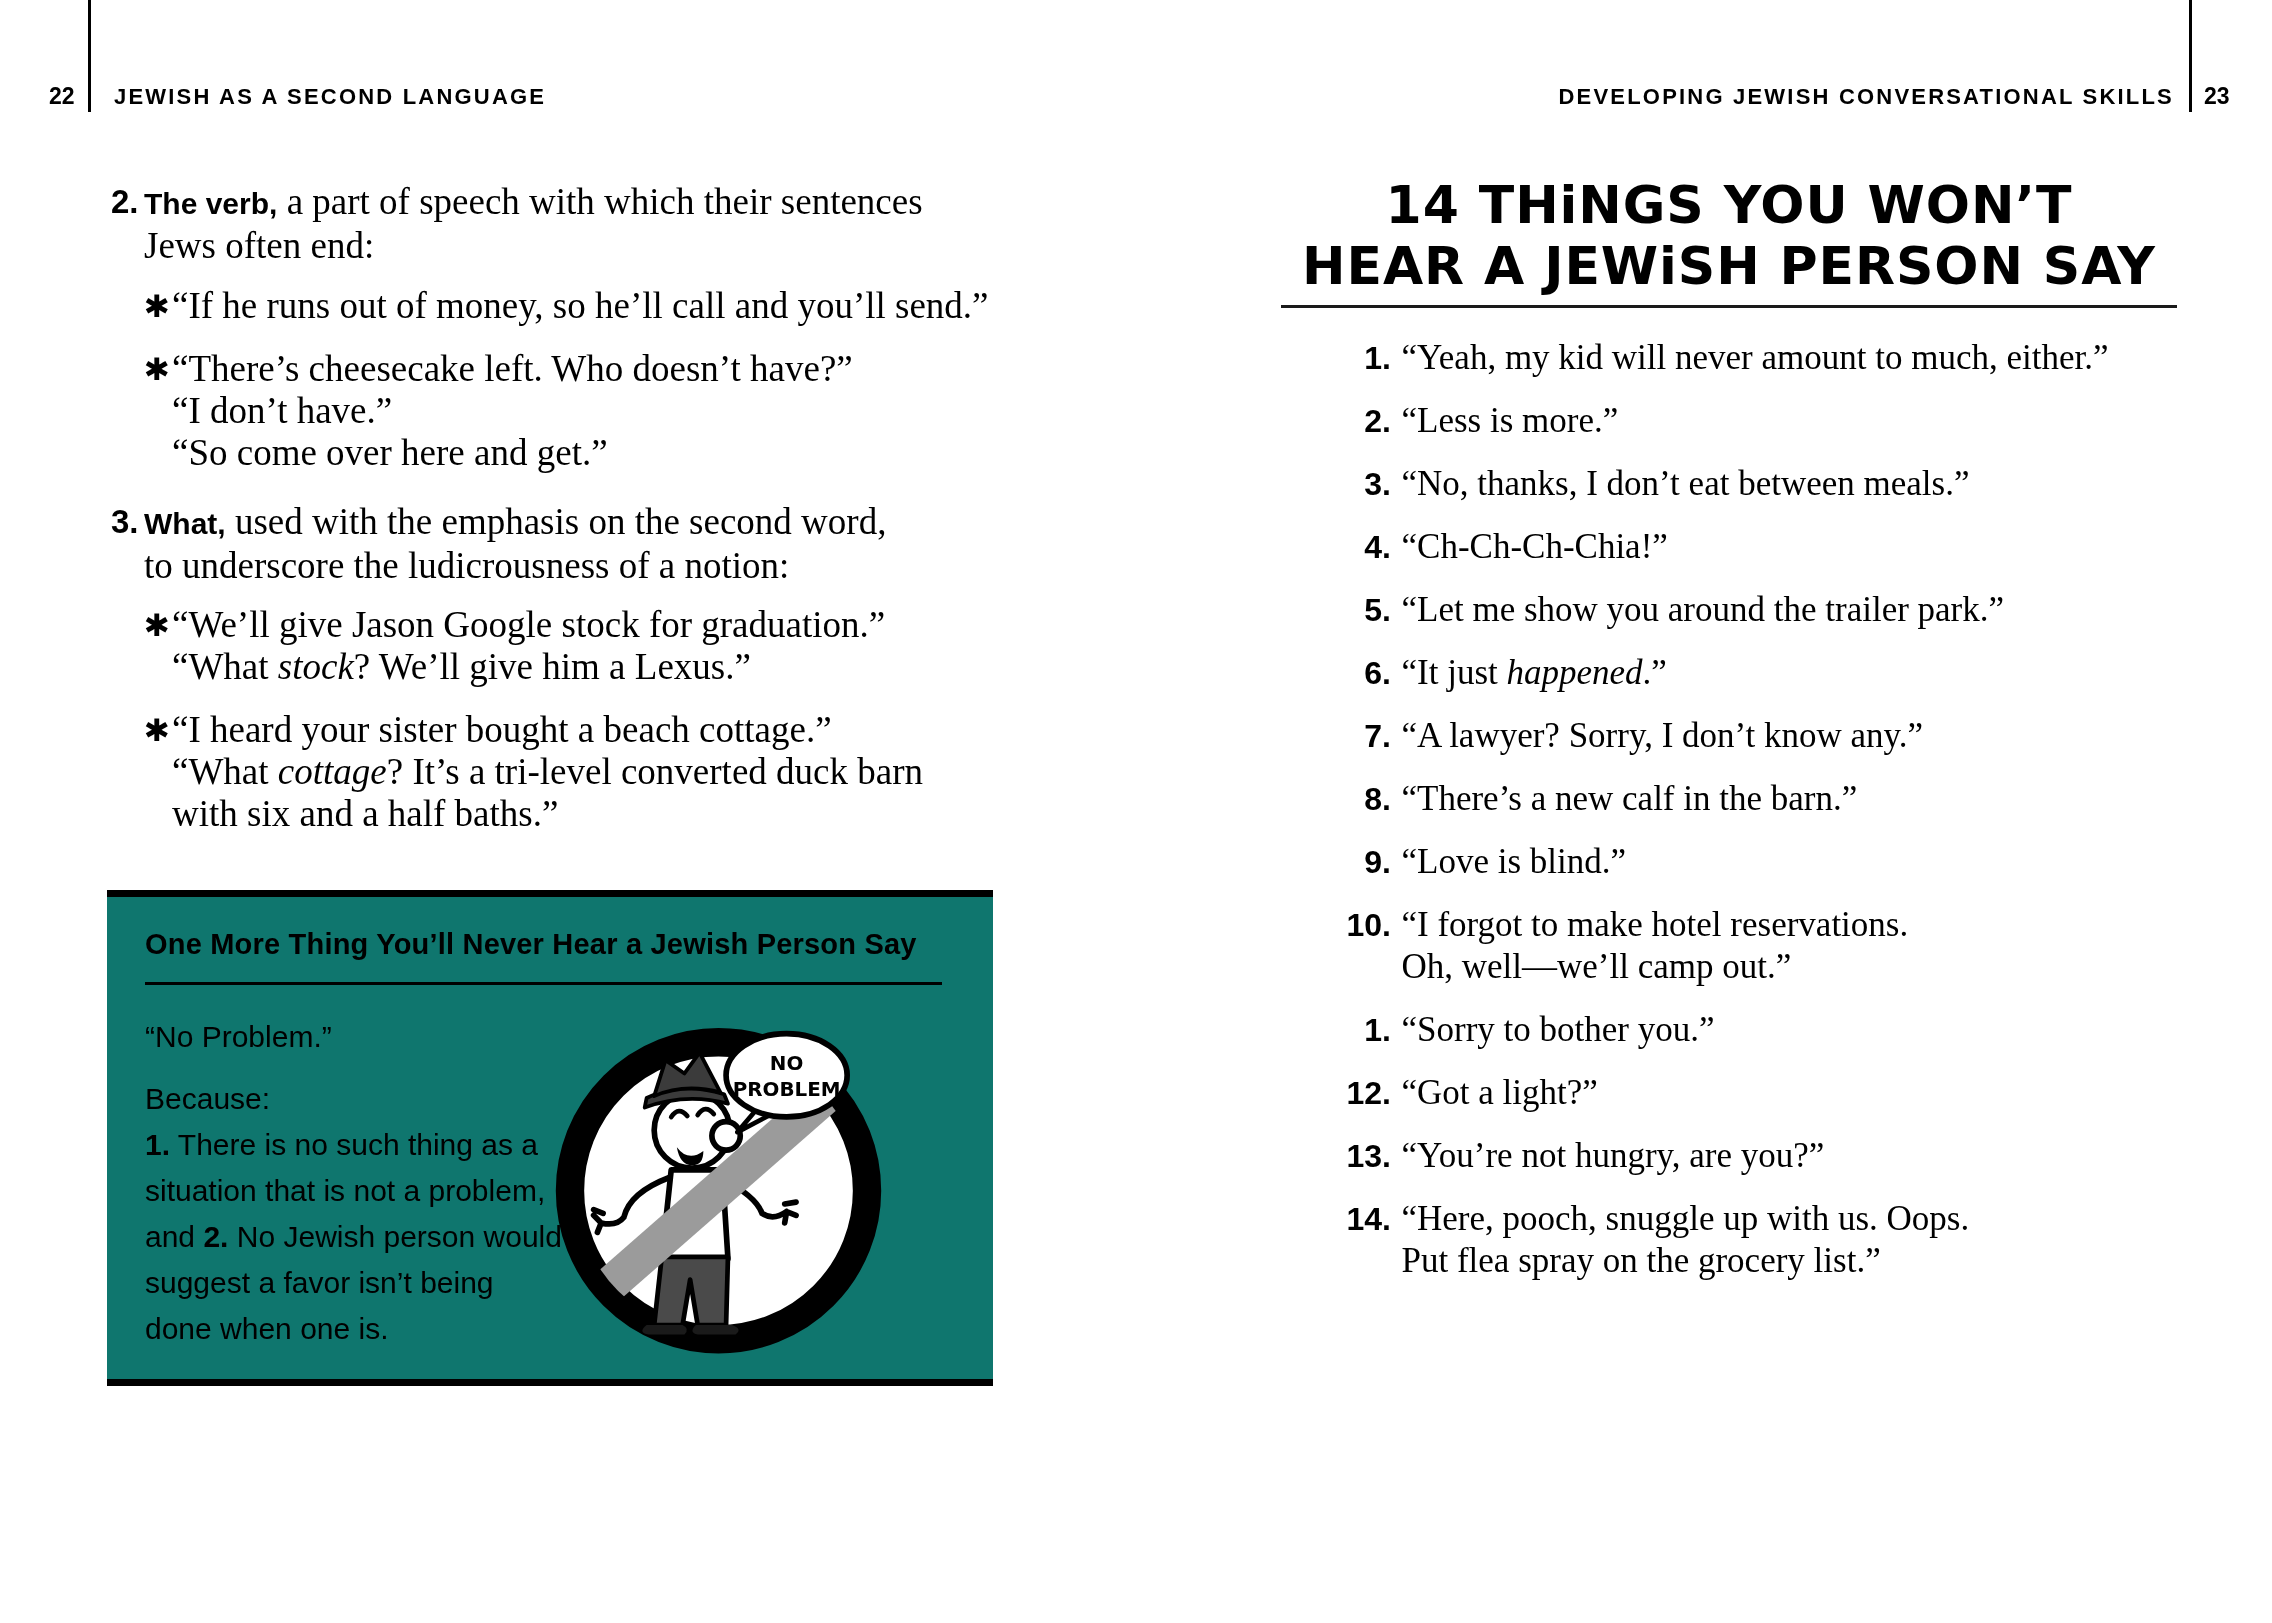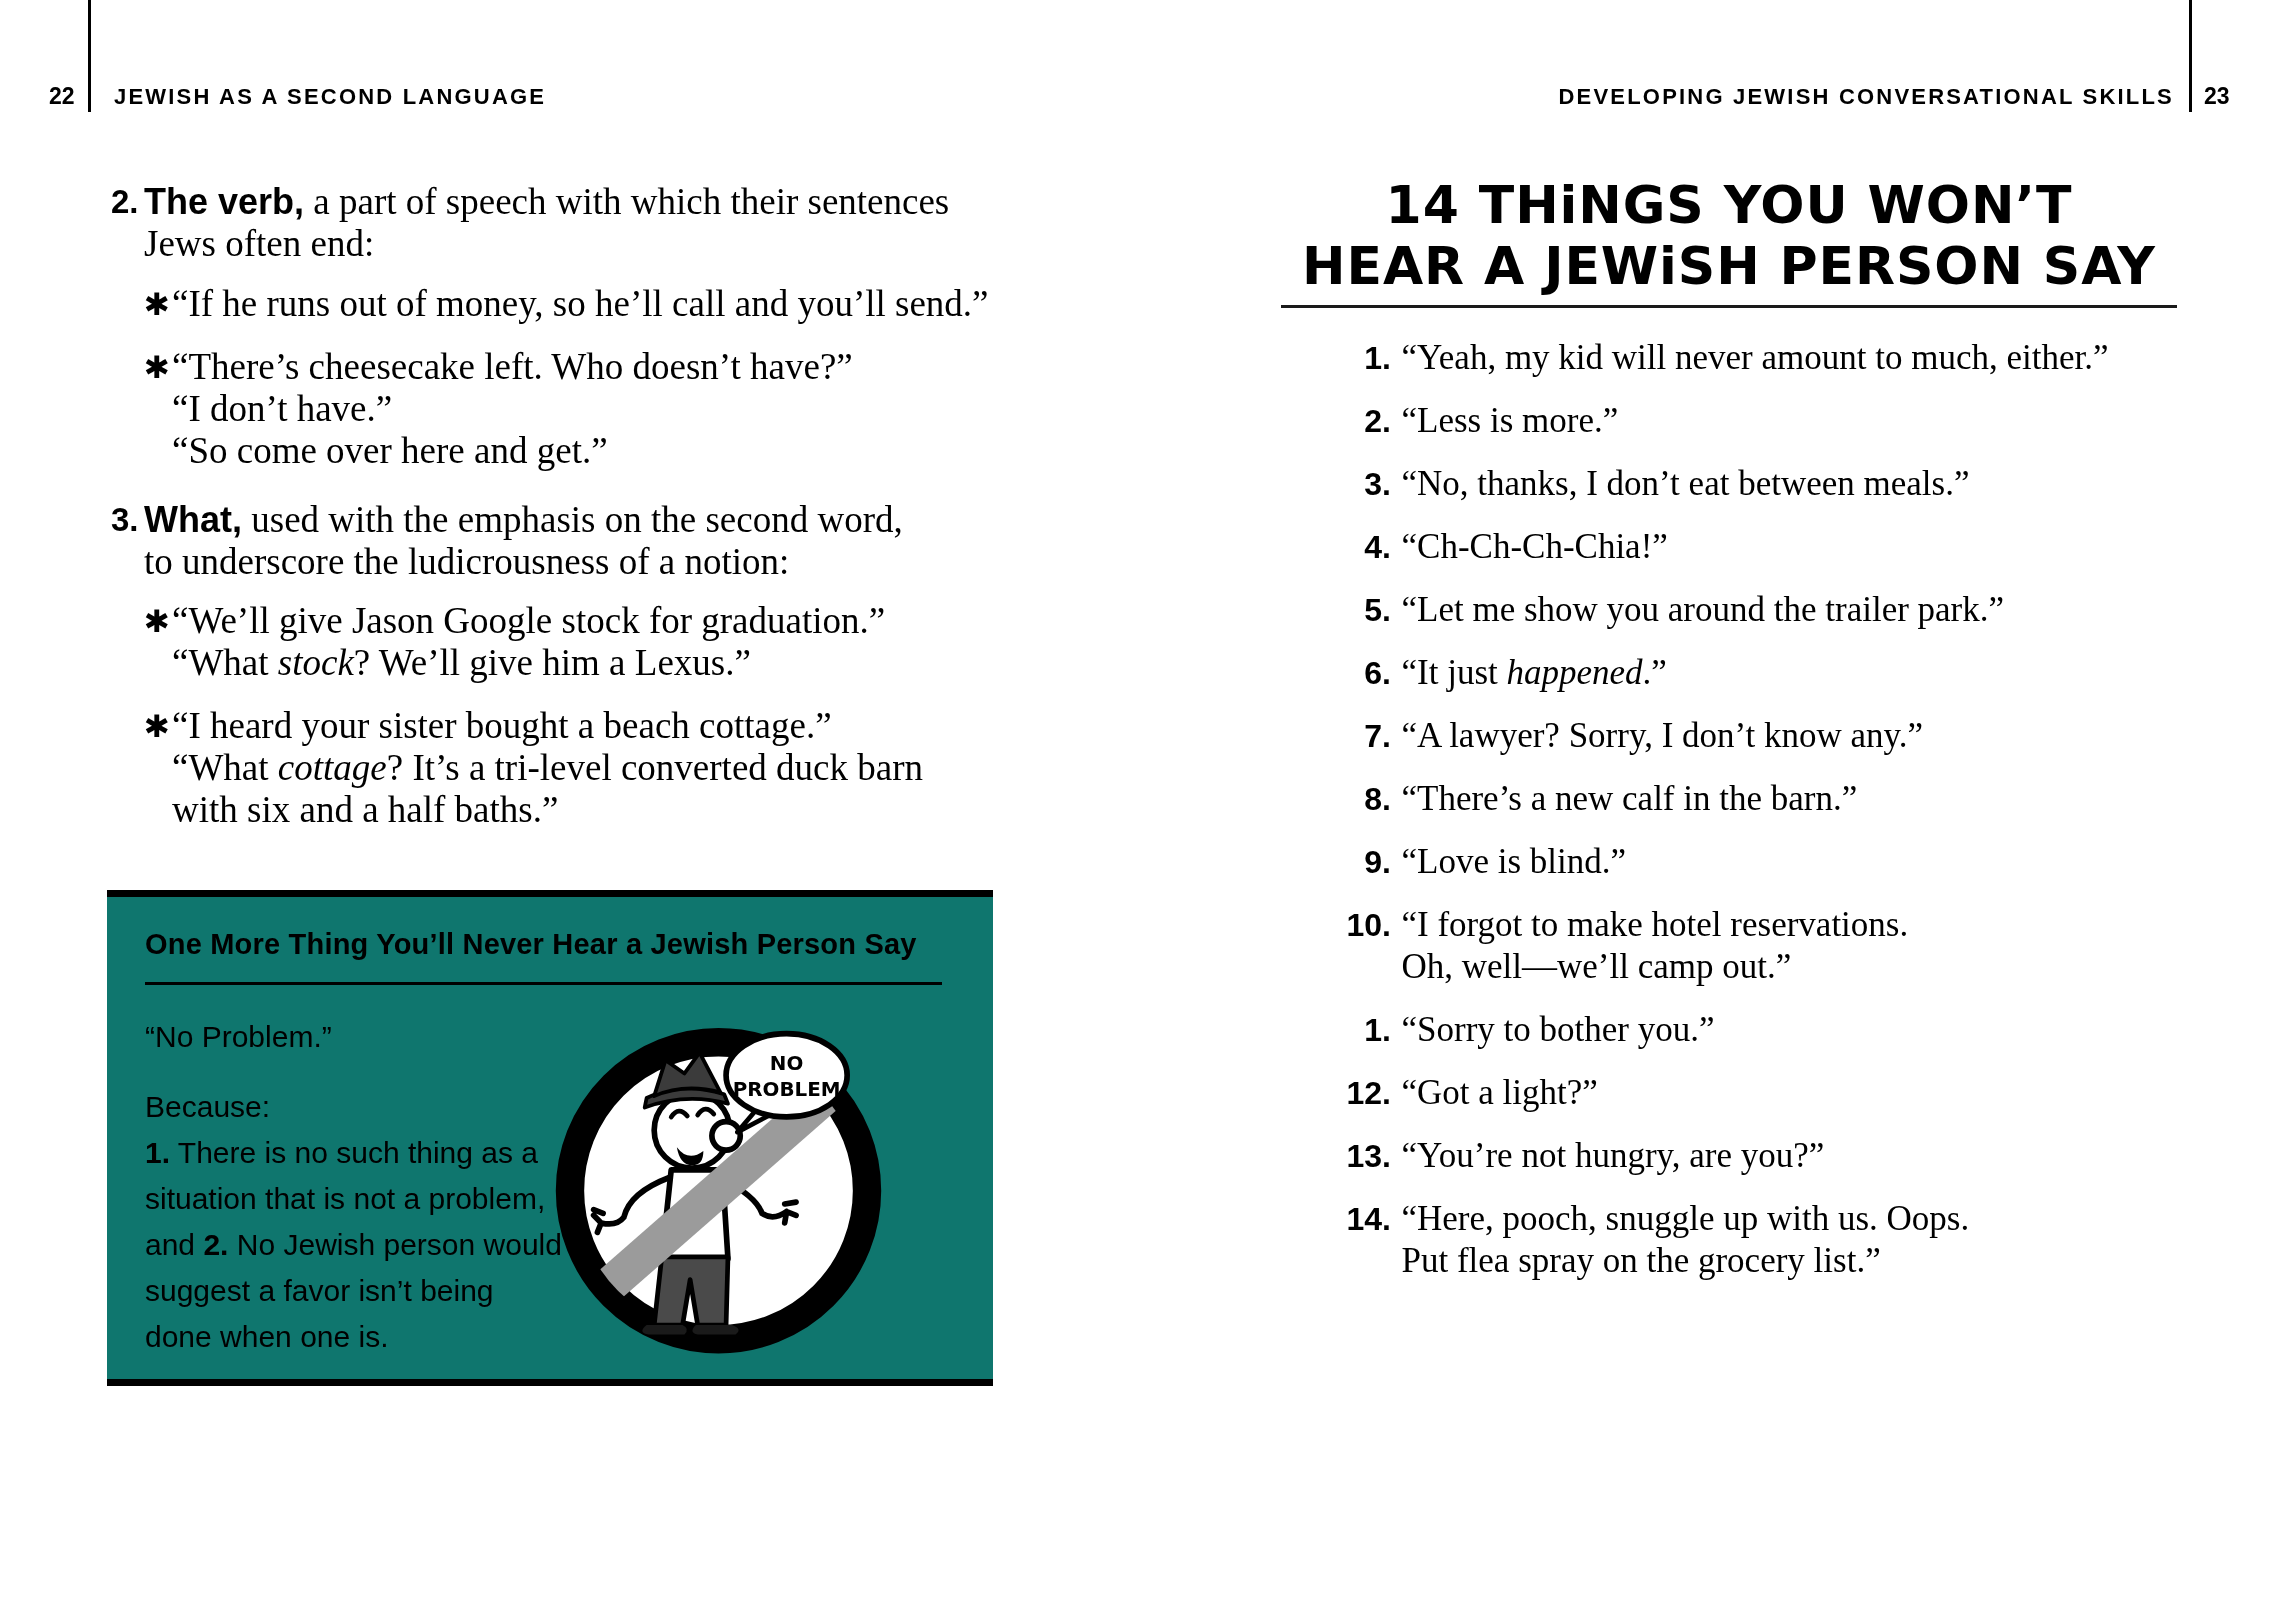--- a/index.html
+++ b/index.html
@@ -20,36 +20,36 @@
   .hr-num{left:2204px;top:83px;}
 
   
   .lcontent{position:absolute;left:111px;top:181px;width:935px;}
   .sec{display:flex;}
   .sec + .sec{margin-top:27px;}
   .snum{width:33px;flex:0 0 33px;font-family:"Liberation Sans",sans-serif;font-weight:bold;
     font-size:33px;line-height:42px;}
   .sbody{flex:1;}
   .sline{font-size:37px;line-height:42px;}
-  .slead{font-family:"Liberation Sans",sans-serif;font-weight:bold;font-size:36px;}
+  .slead{font-family:"Liberation Sans",sans-serif;font-weight:bold;font-size:30px;}
   .bullet{display:flex;margin-top:21px;}
   .bullets .bullet:first-child{margin-top:17.5px;}
   .ast{flex:0 0 28px;width:28px;font-family:"DejaVu Sans",sans-serif;font-weight:bold;
     font-size:31px;line-height:42px;}
   .btxt{flex:1;font-size:37px;line-height:42px;}
 
   
   .callout{position:absolute;left:107px;top:890px;width:886px;height:496px;
     box-sizing:border-box;background:#0f766e;border-top:7.9px solid #000;border-bottom:7.9px solid #000;
     font-family:"Liberation Sans",sans-serif;}
   .box-inner{position:relative;width:100%;height:100%;box-sizing:border-box;padding:31px 35px 0 38px;}
   .box-head{font-weight:bold;font-size:29px;letter-spacing:0.2px;}
   .box-rule{height:2.6px;background:#000;margin-top:21px;width:797px;}
   .box-quote{font-weight:normal;font-size:30px;margin-top:35px;}
-  .box-text{margin-top:30px;font-size:30px;line-height:46px;width:420px;}
+  .box-text{margin-top:22px;font-size:30px;line-height:46px;width:420px;}
   .box-text b{font-weight:bold;}
   .box-art{position:absolute;left:441px;top:114px;}
 
   
   .rtitle{position:absolute;left:1281px;top:175px;width:896px;text-align:center;
     font-family:"DejaVu Sans",sans-serif;font-weight:bold;font-size:52px;line-height:61px;
     letter-spacing:0.9px;}
   .rtitle-rule{position:absolute;left:1281px;top:305px;width:896px;height:2.6px;background:#1a1a1a;}
   .rlist{position:absolute;left:1333px;top:337px;width:900px;}
   .ritem{display:flex;margin-bottom:21px;}

